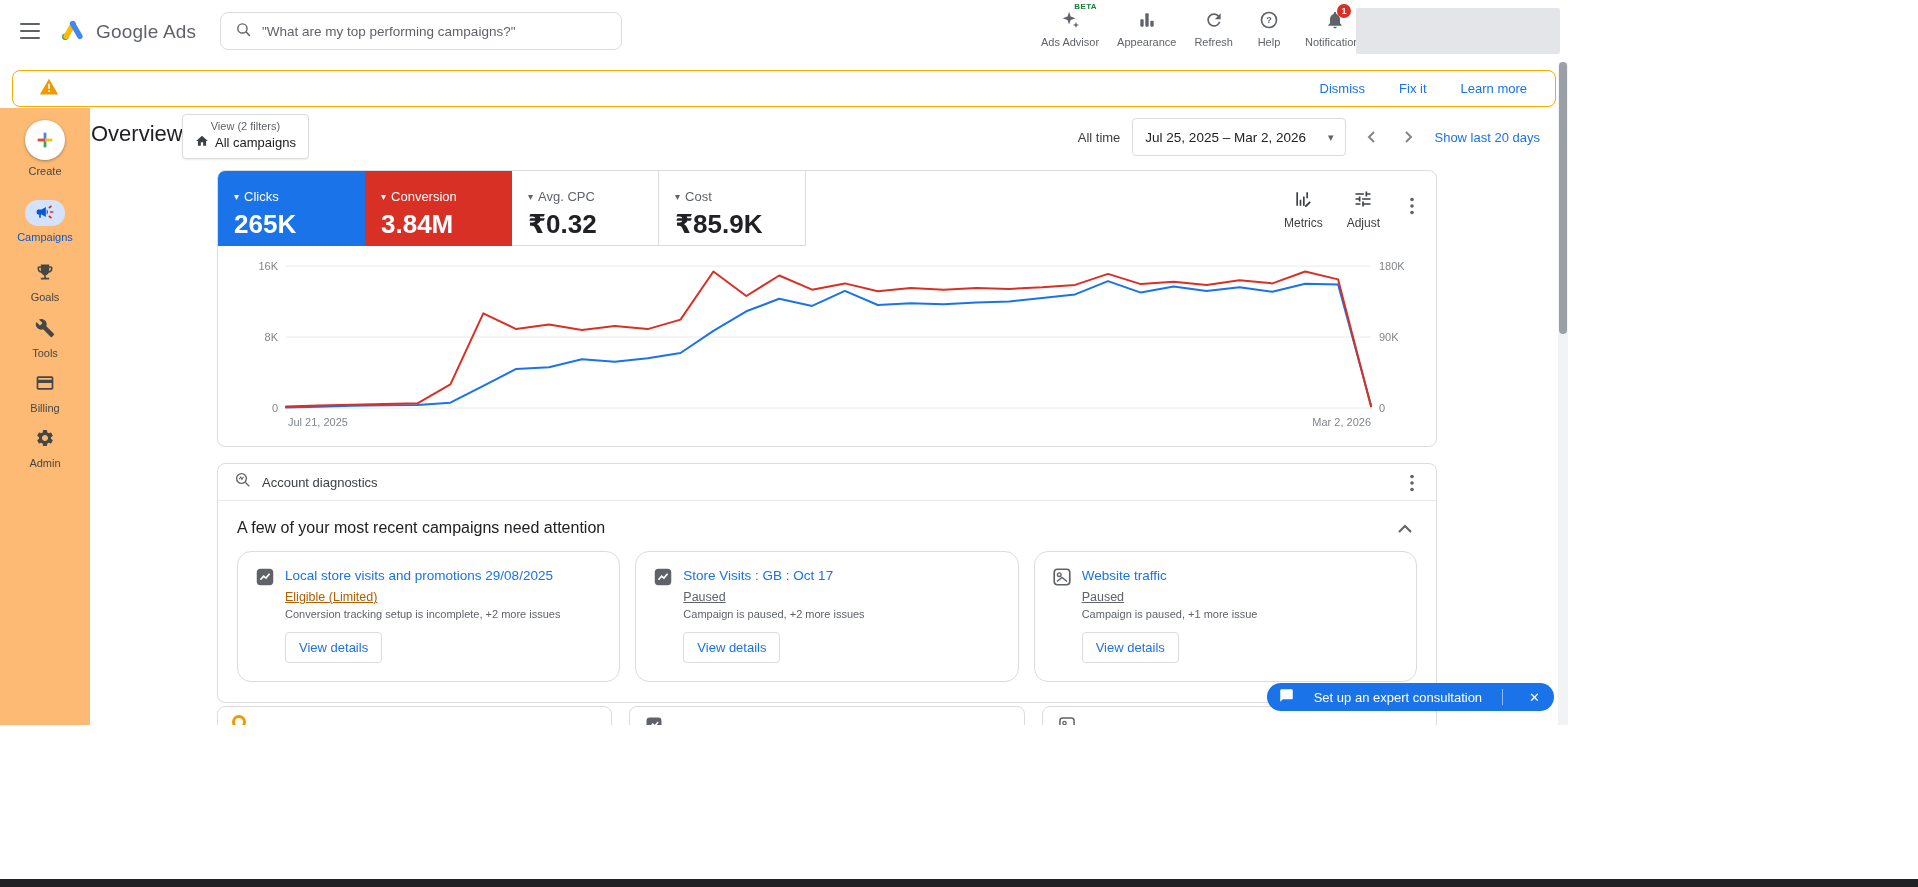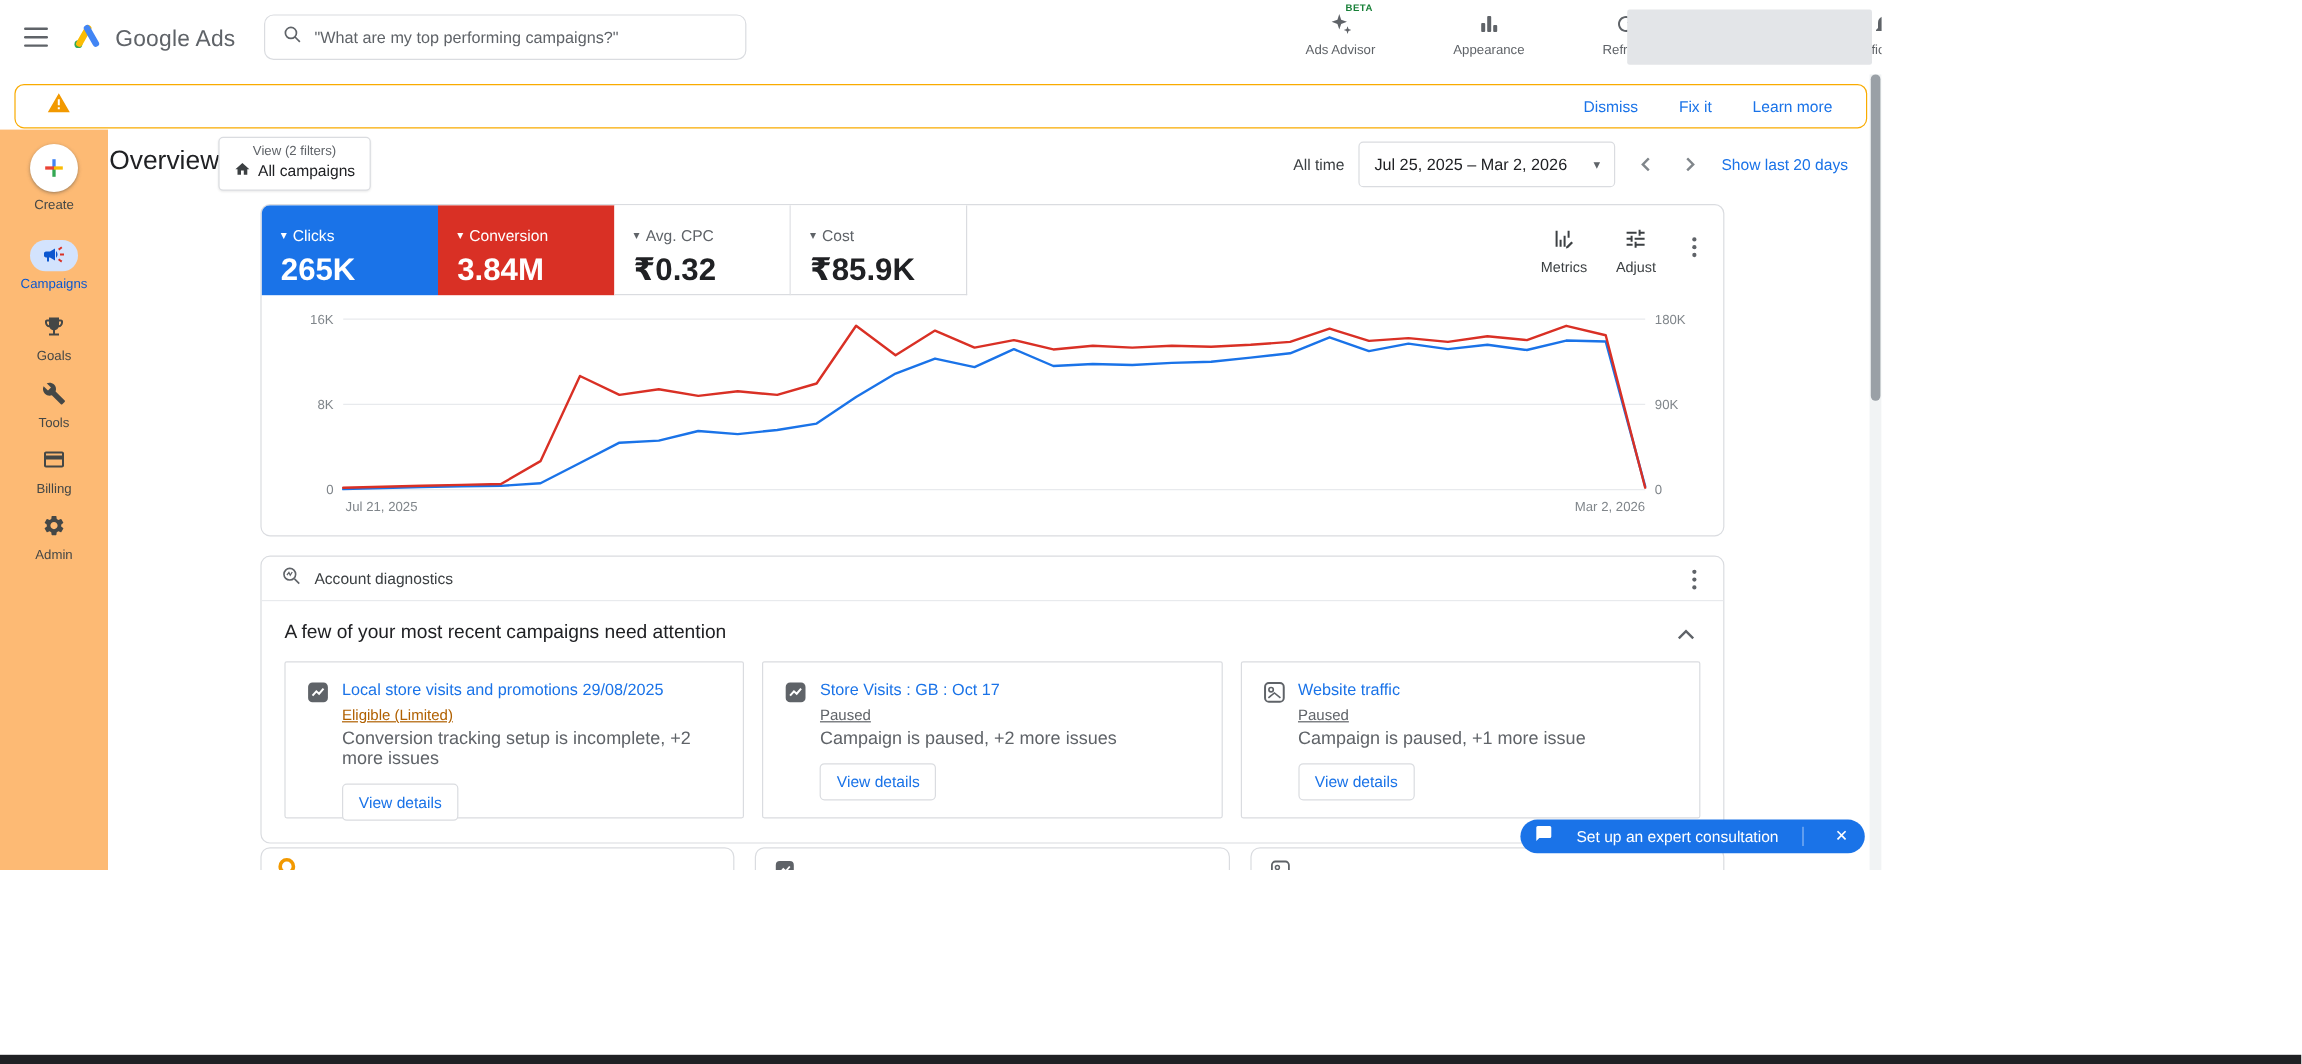--- a/index.html
+++ b/index.html
@@ -12,21 +12,21 @@
   
   .topbar { position:absolute; left:0; top:0; width:100%; height:62px; background:#fff; }
   .hamburger { position:absolute; left:20px; top:23px; width:20px; height:16px; display:flex; flex-direction:column; justify-content:space-between; }
   .hamburger span { display:block; height:2px; background:#5f6368; border-radius:1px; }
   .logo-wrap { position:absolute; left:60px; top:17px; display:flex; align-items:center; gap:10px; }
   .brand { font-size:19px; color:#5f6368; font-weight:500; letter-spacing:.2px; }
   .search { position:absolute; left:220px; top:12px; width:402px; height:38px; border:1px solid #dadce0; border-radius:8px; background:#fff; display:flex; align-items:center; padding:0 14px; gap:10px; }
   .search input { flex:1; border:none; outline:none; font-size:13.5px; color:#202124; background:transparent; font-family:inherit; }
   .search input::placeholder { color:#5f6368; }
   .tb-actions { position:absolute; left:1036px; top:9px; display:flex; gap:8px; }
-  .tb-action { display:flex; flex-direction:column; align-items:center; gap:3px; padding:0 5px; min-width:46px;margin-left:47px; }
+  .tb-action { display:flex; flex-direction:column; align-items:center; gap:3px; padding:0 5px; min-width:46px; }
   .tb-icon-wrap { position:relative; height:24px; display:flex; align-items:center; justify-content:center; }
   .tb-label { font-size:11px; color:#5f6368; white-space:nowrap; }
   .beta-badge { position:absolute; top:-7px; right:-16px; font-size:8px; font-weight:700; color:#188038; letter-spacing:.4px; }
   .notif-badge { position:absolute; top:-5px; right:-6px; width:14px; height:14px; border-radius:50%; background:#d93025; color:#fff; font-size:9px; display:flex; align-items:center; justify-content:center; font-weight:700; }
   .account-chip { position:absolute; left:1356px; top:8px; width:204px; height:46px; background:#e3e5e8; border-radius:2px; }
 
   
   .banner { position:absolute; left:12px; top:70px; width:1544px; height:37px; border:1px solid #f9ab00; border-radius:8px; background:#fff; display:flex; align-items:center; padding:0 18px 0 26px; gap:14px; }
   .banner-text { font-size:13px; color:#3c4043; }
   .banner-text b { color:#202124; font-weight:700; }
@@ -70,26 +70,26 @@
   svg text { font-family:"Liberation Sans","DejaVu Sans",sans-serif; }
 
   
   .diag-card { position:absolute; left:217px; top:463px; width:1220px; height:240px; border:1px solid #dadce0; border-radius:8px; background:#fff; }
   .diag-header { height:37px; border-bottom:1px solid #e8eaed; display:flex; align-items:center; padding:0 16px; gap:10px; }
   .diag-title { font-size:13px; color:#3c4043; }
   .diag-header .spacer { flex:1; }
   .diag-heading-row { display:flex; align-items:center; padding:18px 24px 14px 19px; }
   .diag-heading { font-size:16px; font-weight:400; color:#202124; flex:1; }
   .mini-row { display:flex; gap:15px; padding:0 19px; }
-  .mini-card { flex:1; border:1px solid #dadce0; border-radius:2px; background:#fff; padding:14px 16px; height:131px; display:flex; }
+  .mini-card { flex:1; border:1px solid #dadce0; border-radius:14px; background:#fff; padding:14px 16px; height:131px; display:flex; }
   .mc-icon { margin-right:9px; flex:0 0 auto; }
   .mc-body { flex:1; min-width:0; }
   .mc-title { font-size:13.5px; color:#1a73e8; line-height:18px; }
   .mc-status { margin-top:5px; font-size:12.5px;text-decoration:underline; }
-  .mc-desc { margin-top:4px; font-size:15px; color:#5f6368; }
+  .mc-desc { margin-top:4px; font-size:11px; color:#5f6368; }
   .mc-btn { margin-top:12px; display:inline-block; border:1px solid #dadce0; border-radius:4px; padding:7px 13px; font-size:13px; font-weight:500; color:#1a73e8; background:#fff; }
 
   
   .partial-row { position:absolute; left:217px; top:706px; width:1220px; display:flex; gap:17px; }
   .pcard { flex:1; height:120px; background:#fff; border:1px solid #dadce0; border-radius:8px; padding:8px 14px; }
   .ring-icon { display:inline-block; width:14px; height:14px; border:3px solid #f29900; border-radius:50%; }
 
   
   .consult { position:absolute; right:14px; bottom:14px; height:28px; background:#1a73e8; border-radius:14px; display:flex; align-items:center; padding:0 8px 0 12px; gap:20px; z-index:6; }
   .consult-label { font-size:13px; font-weight:500; color:#fff; white-space:nowrap; }

